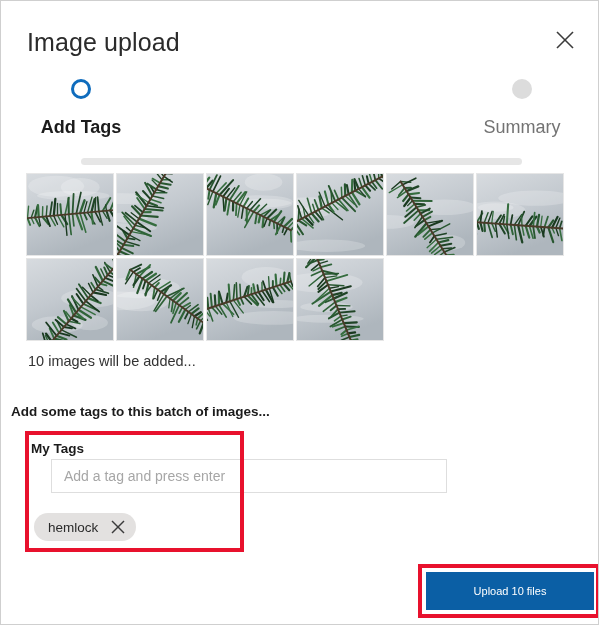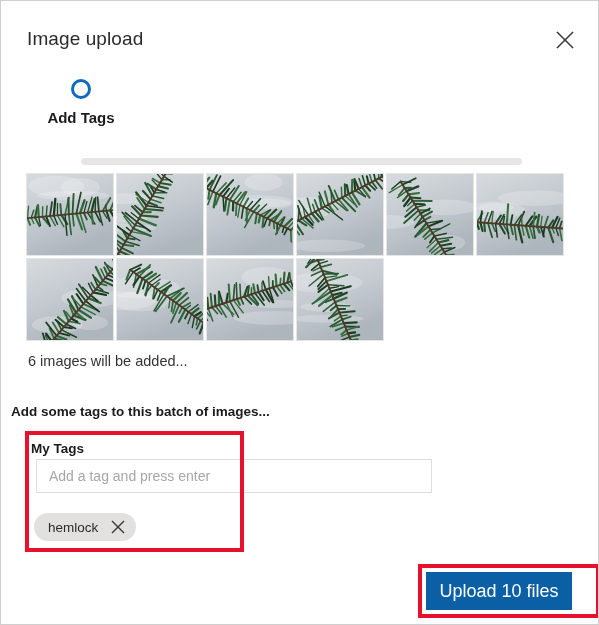--- a/index.html
+++ b/index.html
@@ -20,21 +20,21 @@
     border: 1px solid #cfcfcf;
     box-sizing: border-box;
     overflow: hidden;
   }
 
   
   .dialog-title {
     position: absolute;
     left: 26px;
     top: 27px;
-    font-size: 19px;
+    font-size: 25px;
     font-weight: 300;
     color: #2b2b2b;
     letter-spacing: 0.1px;
     white-space: nowrap;
   }
   .close-button {
     position: absolute;
     right: 16px;
     top: 22px;
     width: 34px;
@@ -88,23 +88,23 @@
     z-index: 2;
   }
   .step.active .step-dot {
     width: 14px;
     height: 14px;
     background: #ffffff;
     border: 3px solid #0f6cbd;
     box-sizing: content-box;
   }
   .step-label {
-    font-size: 15px;
+    font-size: 18px;
     color: #737373;
-    margin-top: 4px;
+    margin-top: 12px;
     white-space: nowrap;
   }
   .step.active .step-label {
     color: #1b1b1b;
     font-weight: bold;
   }
 
   
   .thumb-grid {
     position: absolute;
@@ -149,21 +149,21 @@
     position: absolute;
     left: 30px;
     top: 440px;
     font-size: 13.5px;
     font-weight: bold;
     color: #1b1b1b;
     white-space: nowrap;
   }
   .tag-input {
     position: absolute;
-    left: 35px;
+    left: 50px;
     top: 458px;
     width: 396px;
     height: 31px;
     box-sizing: border-box;
     border: 1px solid #dedede;
     background: #ffffff;
     font-family: "Liberation Sans", sans-serif;
     font-size: 14px;
     color: #333333;
     padding: 16px 12px;
@@ -207,27 +207,27 @@
     pointer-events: none;
   }
   #annot-tags { left: 24px; top: 430px; width: 219px; height: 121px; }
   #annot-upload { left: 417px; top: 563px; width: 182px; height: 54px; }
 
   
   .upload-button {
     position: absolute;
     left: 425px;
     top: 571px;
-    width: 146px;
+    width: 168px;
     height: 38px;
     background: #0b5fa5;
     color: #ffffff;
     border: none;
     font-family: "Liberation Sans", sans-serif;
-    font-size: 18px;
+    font-size: 11px;
     cursor: pointer;
     padding: 0;
   }
 </style>
 </head>
 <body>
 
 <div id="screen">
 
   <div class="dialog-title">Image upload</div>
@@ -245,20 +245,26 @@
     <div class="stepper-track" style="background: rgb(230, 230, 230);"></div>
 
     <div class="step active" style="left:80px;">
       <div class="step-dot-wrap">
         <div class="step-dot" style="border-color: rgb(15, 108, 189);"></div>
       </div>
       <div class="step-label">Add Tags</div>
     </div>
 
 
+    <div class="step" style="left:521px;">
+      <div class="step-dot-wrap">
+        <div class="step-dot" style="background: rgb(220, 220, 220);"></div>
+      </div>
+      <div class="step-label">Summary</div>
+    </div>
   </div>
 
   <div class="thumb-grid" id="thumb-grid">
       <div class="thumb">
         <svg viewBox="0 0 88 83" preserveAspectRatio="none" role="img" aria-label="conifer hemlock branch photo">
           <defs>
             <linearGradient id="g1000" x1="0" y1="0" x2="0.4" y2="1">
               <stop offset="0%" stop-color="#d7dbdf"></stop>
               <stop offset="55%" stop-color="#c3c9cf"></stop>
               <stop offset="100%" stop-color="#aeb6bd"></stop>
@@ -1030,21 +1036,21 @@
           <line x1="55.2" y1="83.5" x2="48.9" y2="87.9" stroke="#19391f" stroke-width="2.29" stroke-linecap="round"></line>
           <line x1="56.6" y1="87.1" x2="65.7" y2="85.3" stroke="#27562f" stroke-width="2.03" stroke-linecap="round"></line>
           <line x1="56.6" y1="87.1" x2="52.5" y2="90.9" stroke="#2f6338" stroke-width="1.88" stroke-linecap="round"></line>
           <line x1="58.1" y1="90.7" x2="66.5" y2="87.2" stroke="#27562f" stroke-width="2.20" stroke-linecap="round"></line>
           <line x1="58.1" y1="90.7" x2="51.0" y2="96.0" stroke="#2f6338" stroke-width="2.28" stroke-linecap="round"></line>
           <line x1="14.0" y1="-16.6" x2="58.1" y2="90.7" stroke="#4a3a28" stroke-width="2" stroke-linecap="round"></line>
         </svg>
       </div>
     </div>
 
-  <div class="images-count">6 images will be added...</div>
+  <div class="images-count">10 images will be added...</div>
 
   <div class="tags-prompt">Add some tags to this batch of images...</div>
   <div class="tags-label">My Tags</div>
 
   <input class="tag-input" type="text" placeholder="Add a tag and press enter" value="" style="">
 
   <div class="tag-chip">
     <span class="tag-chip-label">hemlock</span>
     <span class="tag-chip-remove">
       <svg width="16" height="16" viewBox="0 0 16 16" aria-hidden="true">

